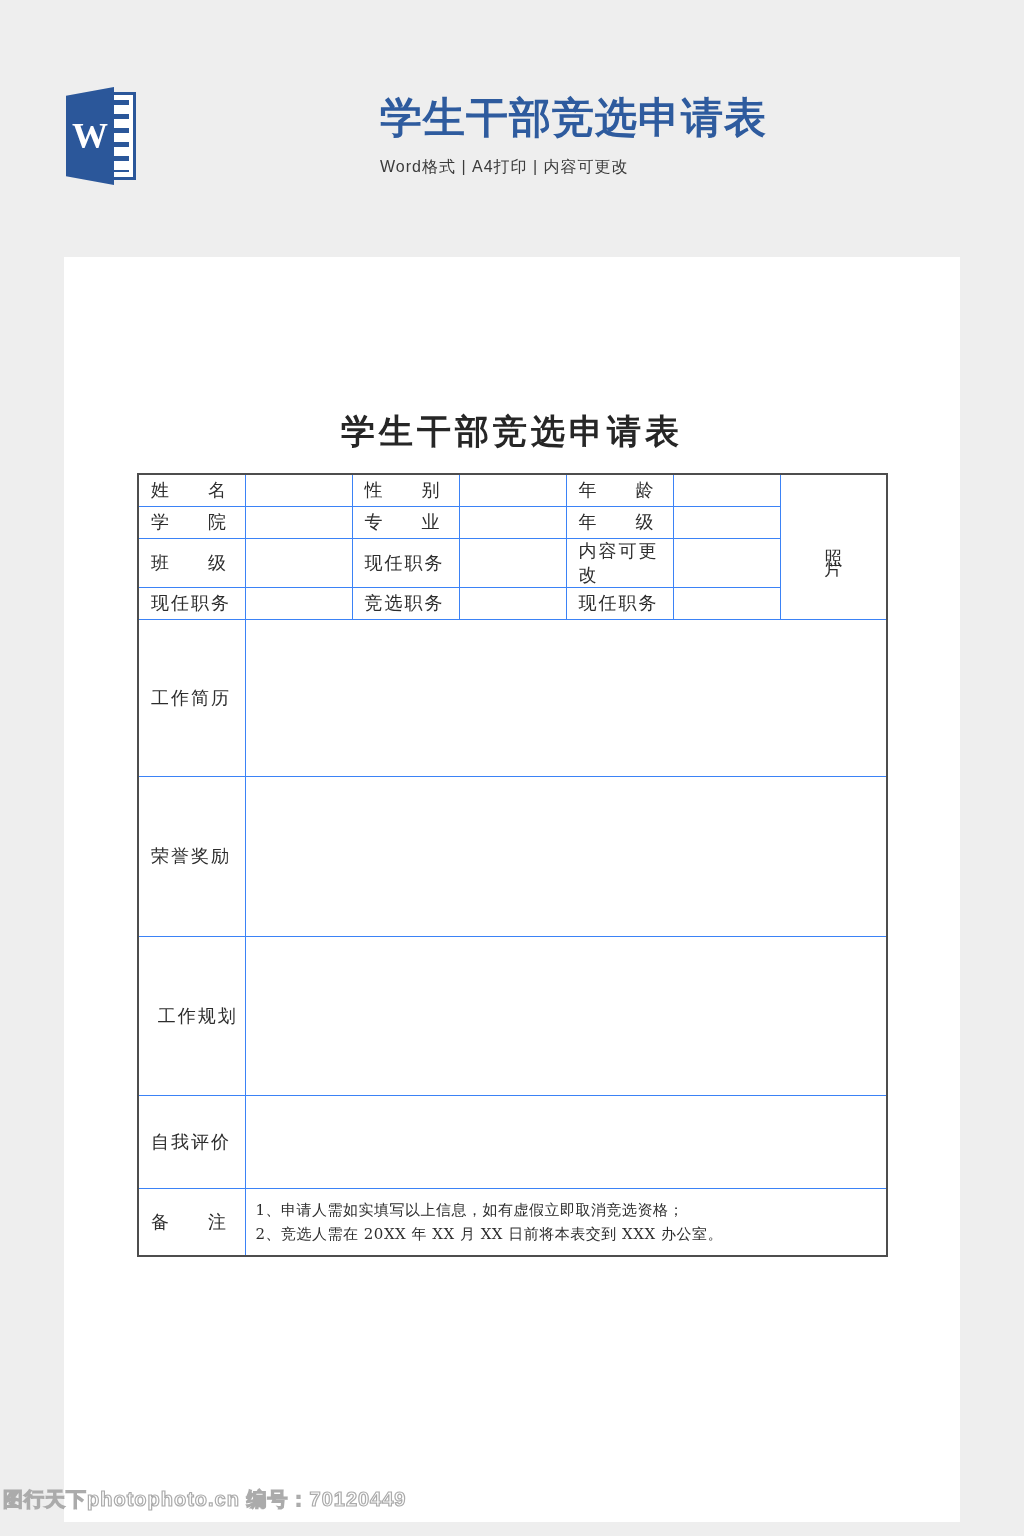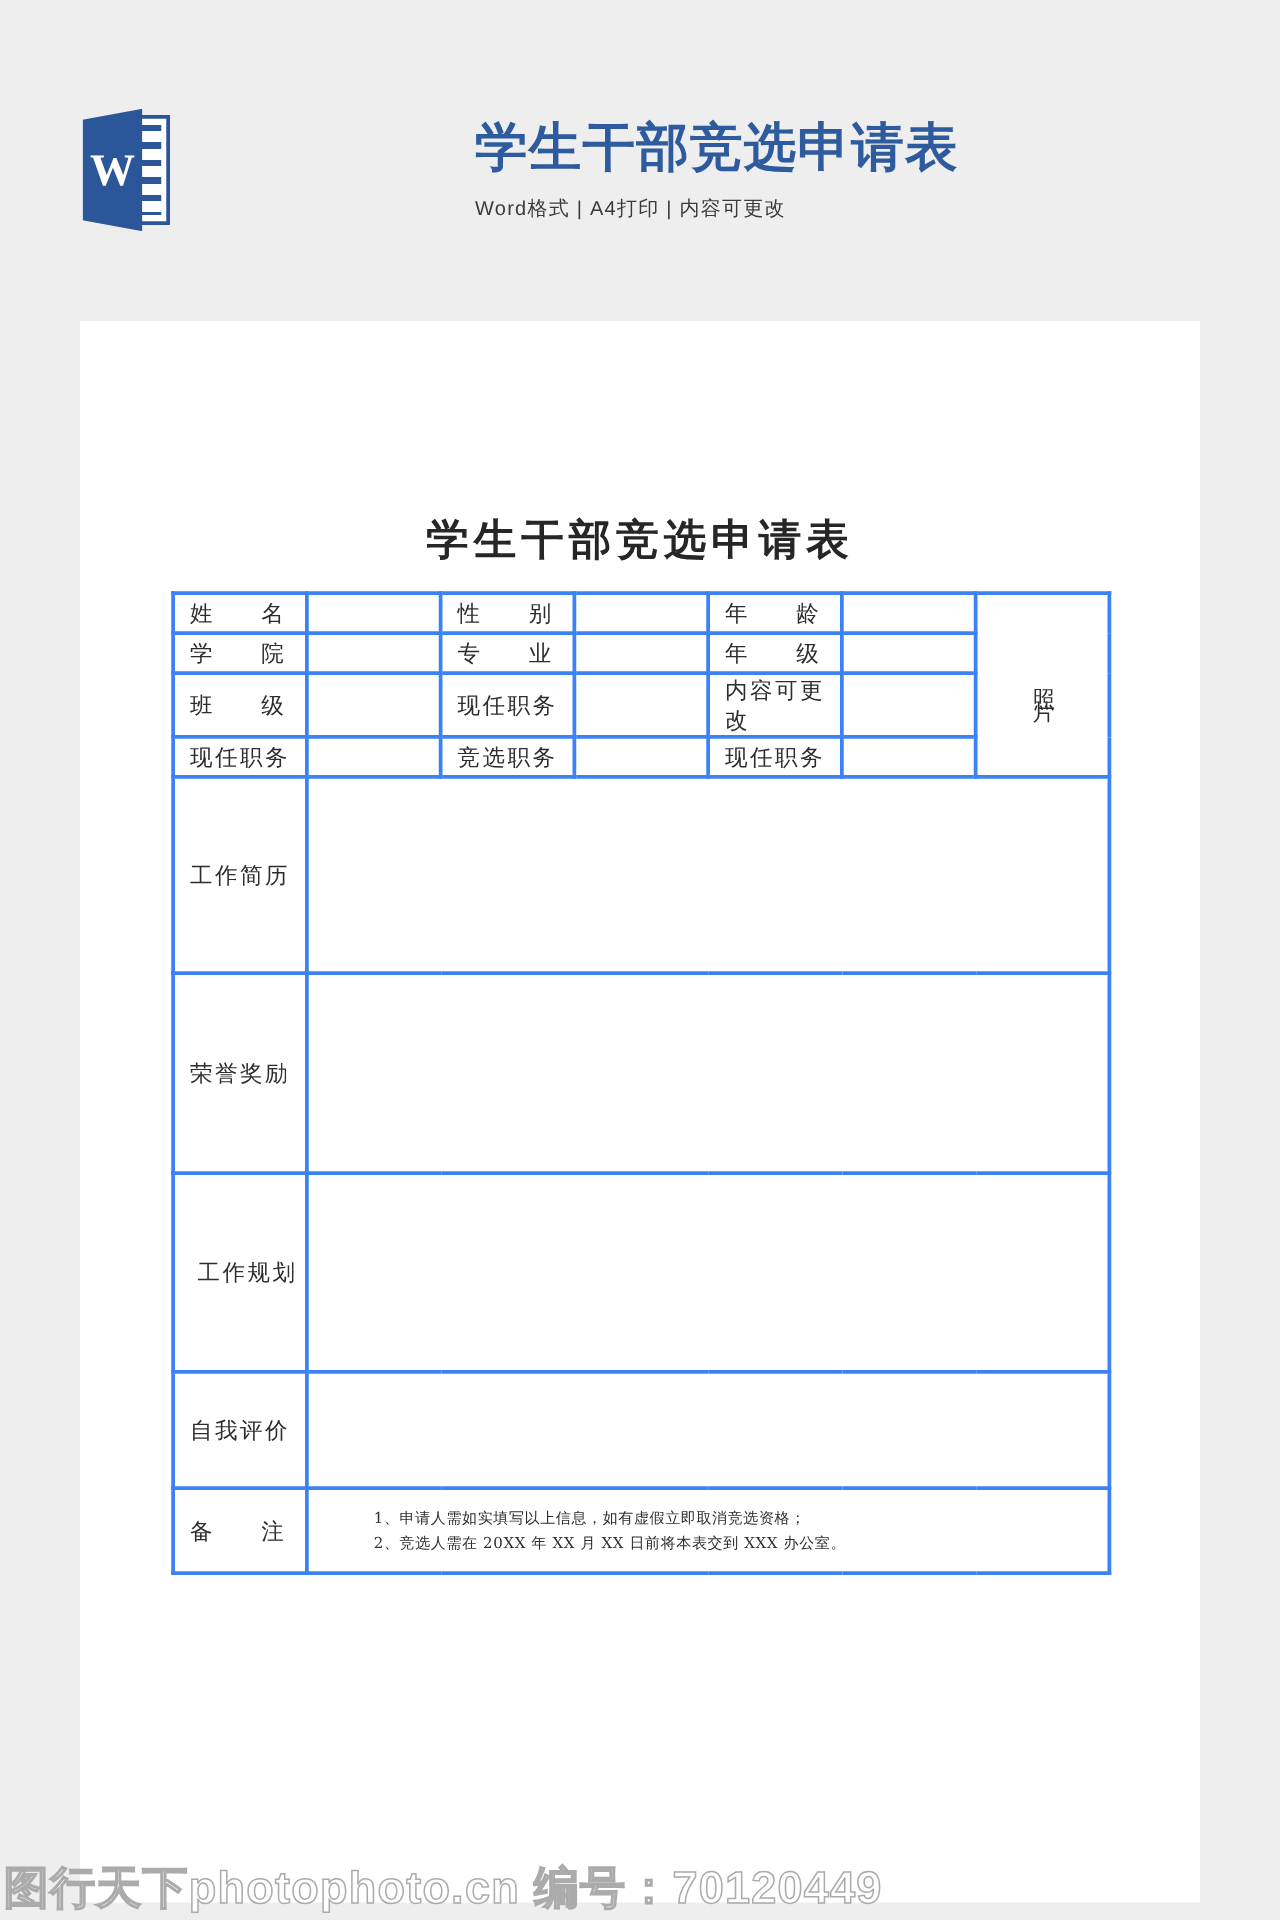--- a/index.html
+++ b/index.html
@@ -50,54 +50,54 @@
     color:#262626;
   }
 
   table.form-table {
     position:absolute; left:73px; top:216px;
     width:749px; height:765px;
     border-collapse:collapse; table-layout:fixed;
     border:2px solid #4d4d4d;
   }
   .form-table td {
-    border:3px solid #3b82f6;
+    border:1px solid #3b82f6;
     font-size:18px; color:#2d2d2d;
     vertical-align:middle;
   }
   td.lbl { padding-left:12px; letter-spacing:1px; }
   td.lbl4 { letter-spacing:2px; }
   td.val { padding:0; }
   tr.r-info { height:32px; }
   tr.r-resume { height:157px; }
   tr.r-honor  { height:160px; }
   tr.r-plan   { height:159px;text-align:center; }
   tr.r-self   { height:93px;  }
   tr.r-remarks{ height:68px;  }
   td.photo { text-align:center; padding:0; }
   .vtext {
     display:inline-block;
     writing-mode:vertical-rl; text-orientation:upright;
     letter-spacing:10px; font-size:18px;
   }
   td.notes { padding:6px 8px 6px 10px; vertical-align:middle; }
-  td.notes div { font-size:12px; line-height:1.6; letter-spacing:0.5px;margin-left:42px; }
+  td.notes div { font-size:15px; line-height:1.6; letter-spacing:0.5px; }
 
   .signature { position:absolute; left:0; top:1030px; width:100%; height:30px; font-weight:600; }
   .signature span { position:absolute; font-size:20px; letter-spacing:1px; color:#2d2d2d; }
   .sig-applicant { left:165px; }
   .sig-date      { left:506px; }
   .sig-year      { left:680px; }
   .sig-month     { left:746px; }
 
   
   .watermark {
     position:absolute; left:3px; top:1486px;
     font-family:"Liberation Sans", sans-serif;
-    font-size:36px; font-weight:bold; letter-spacing:1px;
+    font-size:20px; font-weight:bold; letter-spacing:1px;
     color:#ffffff;
     -webkit-text-stroke:1.2px #ababab;
     z-index:5;
   }
 </style>
 </head>
 <body>
 
 <div class="stage">
 

